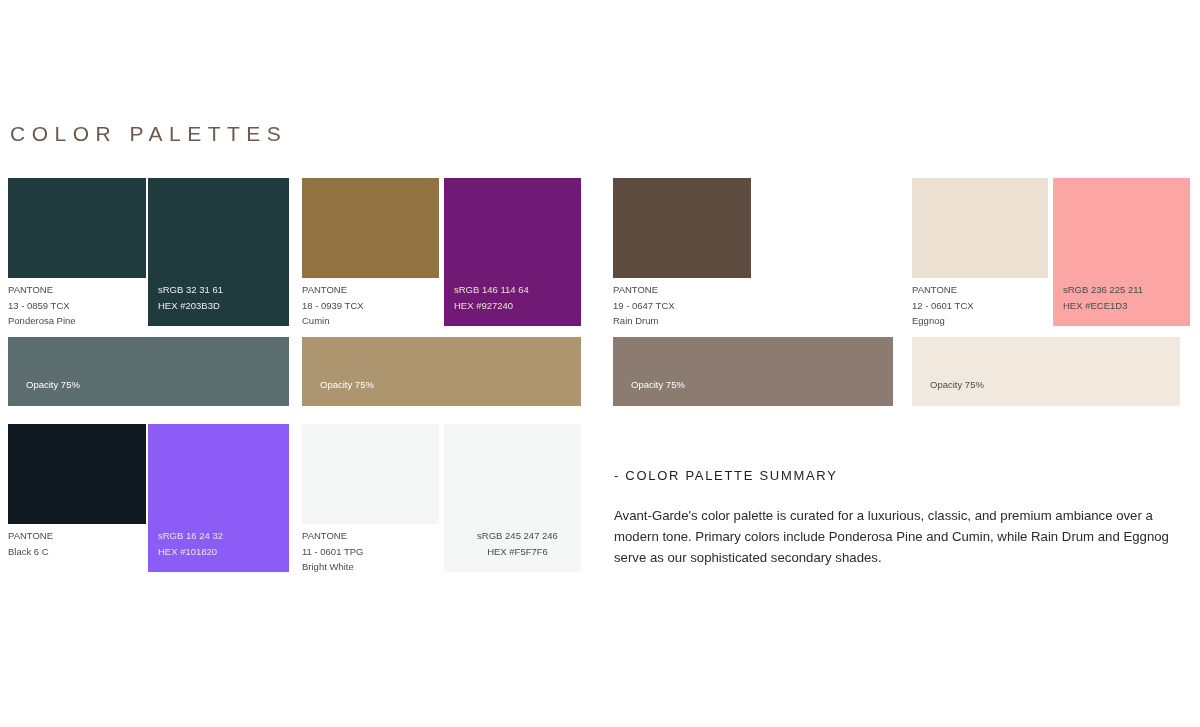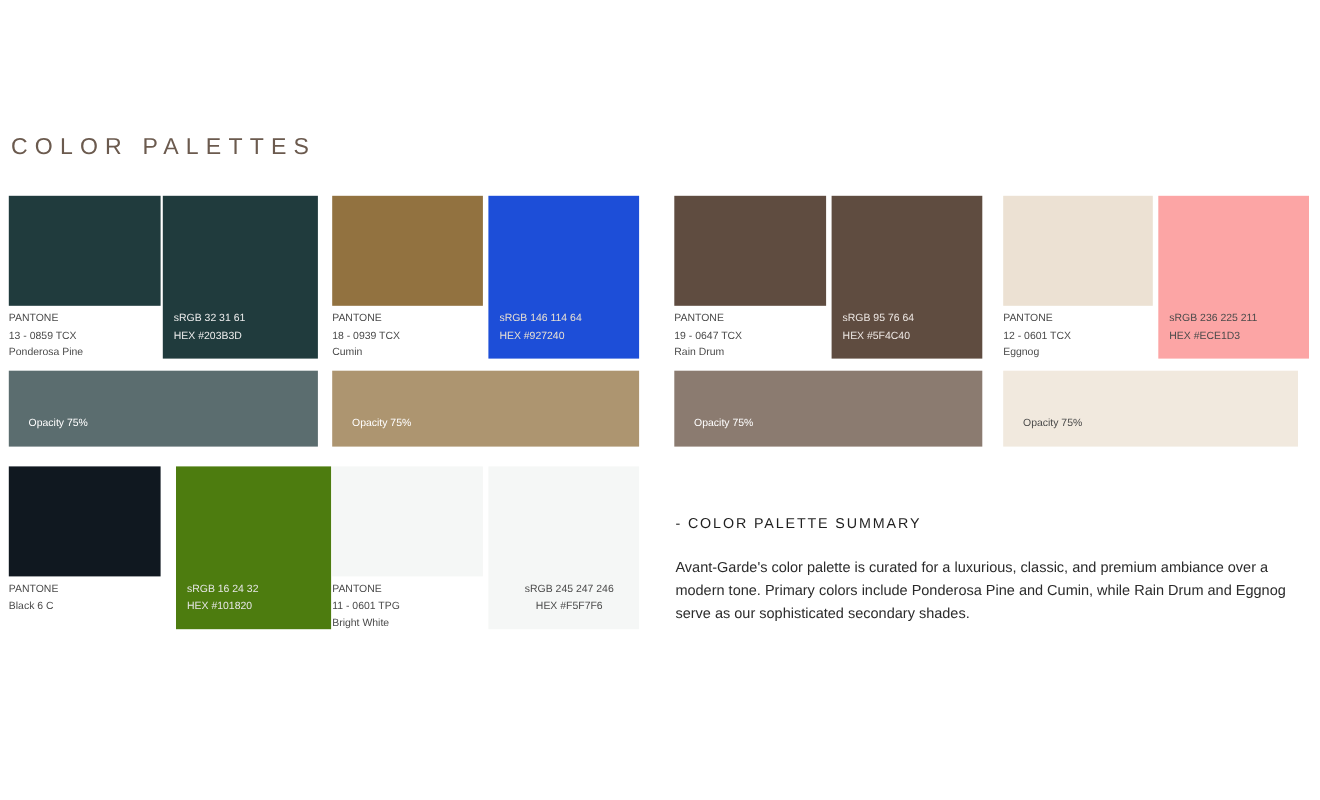--- a/index.html
+++ b/index.html
@@ -117,42 +117,38 @@
     </div>
   </div>
   <div class="opacity-bar" style="left:0; top:159px; width:281px; background:#5B6D6F;">
     <div class="opacity-label" style="color:#FFFFFF;">Opacity 75%</div>
   </div>
 </div>
 
 <div class="palette-group" style="left:302px; top:178px; width:279px;">
   <div class="swatch-row">
     <div class="swatch-main" style="width:137px; background:#927240;"></div>
-    <div class="swatch-ext" style="left:142px; width:137px; background:#1d4ed8;">
+    <div class="swatch-ext" style="left:142px; width:137px; background:#701a75;">
       <div class="swatch-ext-line" style="color:#E8E0D2;">sRGB 146 114 64</div>
       <div class="swatch-ext-line" style="color:#E8E0D2;">HEX #927240</div>
     </div>
     <div class="swatch-meta">
       <div>PANTONE</div>
       <div>18 - 0939 TCX</div>
       <div>Cumin</div>
     </div>
   </div>
   <div class="opacity-bar" style="left:0; top:159px; width:279px; background:#AD9570;">
     <div class="opacity-label" style="color:#FFFFFF;">Opacity 75%</div>
   </div>
 </div>
 
 <div class="palette-group" style="left:613px; top:178px; width:280px;">
   <div class="swatch-row">
     <div class="swatch-main" style="width:138px; background:#5F4C40;"></div>
-    <div class="swatch-ext" style="left:143px; width:137px; background:#5F4C40;">
-      <div class="swatch-ext-line" style="color:#EDE7E3;">sRGB 95 76 64</div>
-      <div class="swatch-ext-line" style="color:#EDE7E3;">HEX #5F4C40</div>
-    </div>
     <div class="swatch-meta">
       <div>PANTONE</div>
       <div>19 - 0647 TCX</div>
       <div>Rain Drum</div>
     </div>
   </div>
   <div class="opacity-bar" style="left:0; top:159px; width:280px; background:#8B7B70;">
     <div class="opacity-label" style="color:#FFFFFF;">Opacity 75%</div>
   </div>
 </div>
@@ -171,21 +167,21 @@
     </div>
   </div>
   <div class="opacity-bar" style="left:0; top:159px; width:268px; background:#F1E9DE;">
     <div class="opacity-label" style="color:#4A4A4A;">Opacity 75%</div>
   </div>
 </div>
 
 <div class="palette-group" style="left:8px; top:424px; width:281px;">
   <div class="swatch-row">
     <div class="swatch-main" style="width:138px; background:#101820;"></div>
-    <div class="swatch-ext" style="left:152px; width:141px; background:#4d7c0f;">
+    <div class="swatch-ext" style="left:140px; width:141px; background:#8b5cf6;">
       <div class="swatch-ext-line" style="color:#E6E6E6;">sRGB 16 24 32</div>
       <div class="swatch-ext-line" style="color:#E6E6E6;">HEX #101820</div>
     </div>
     <div class="swatch-meta">
       <div>PANTONE</div>
       <div>Black 6 C</div>
     </div>
   </div>
 </div>
 

